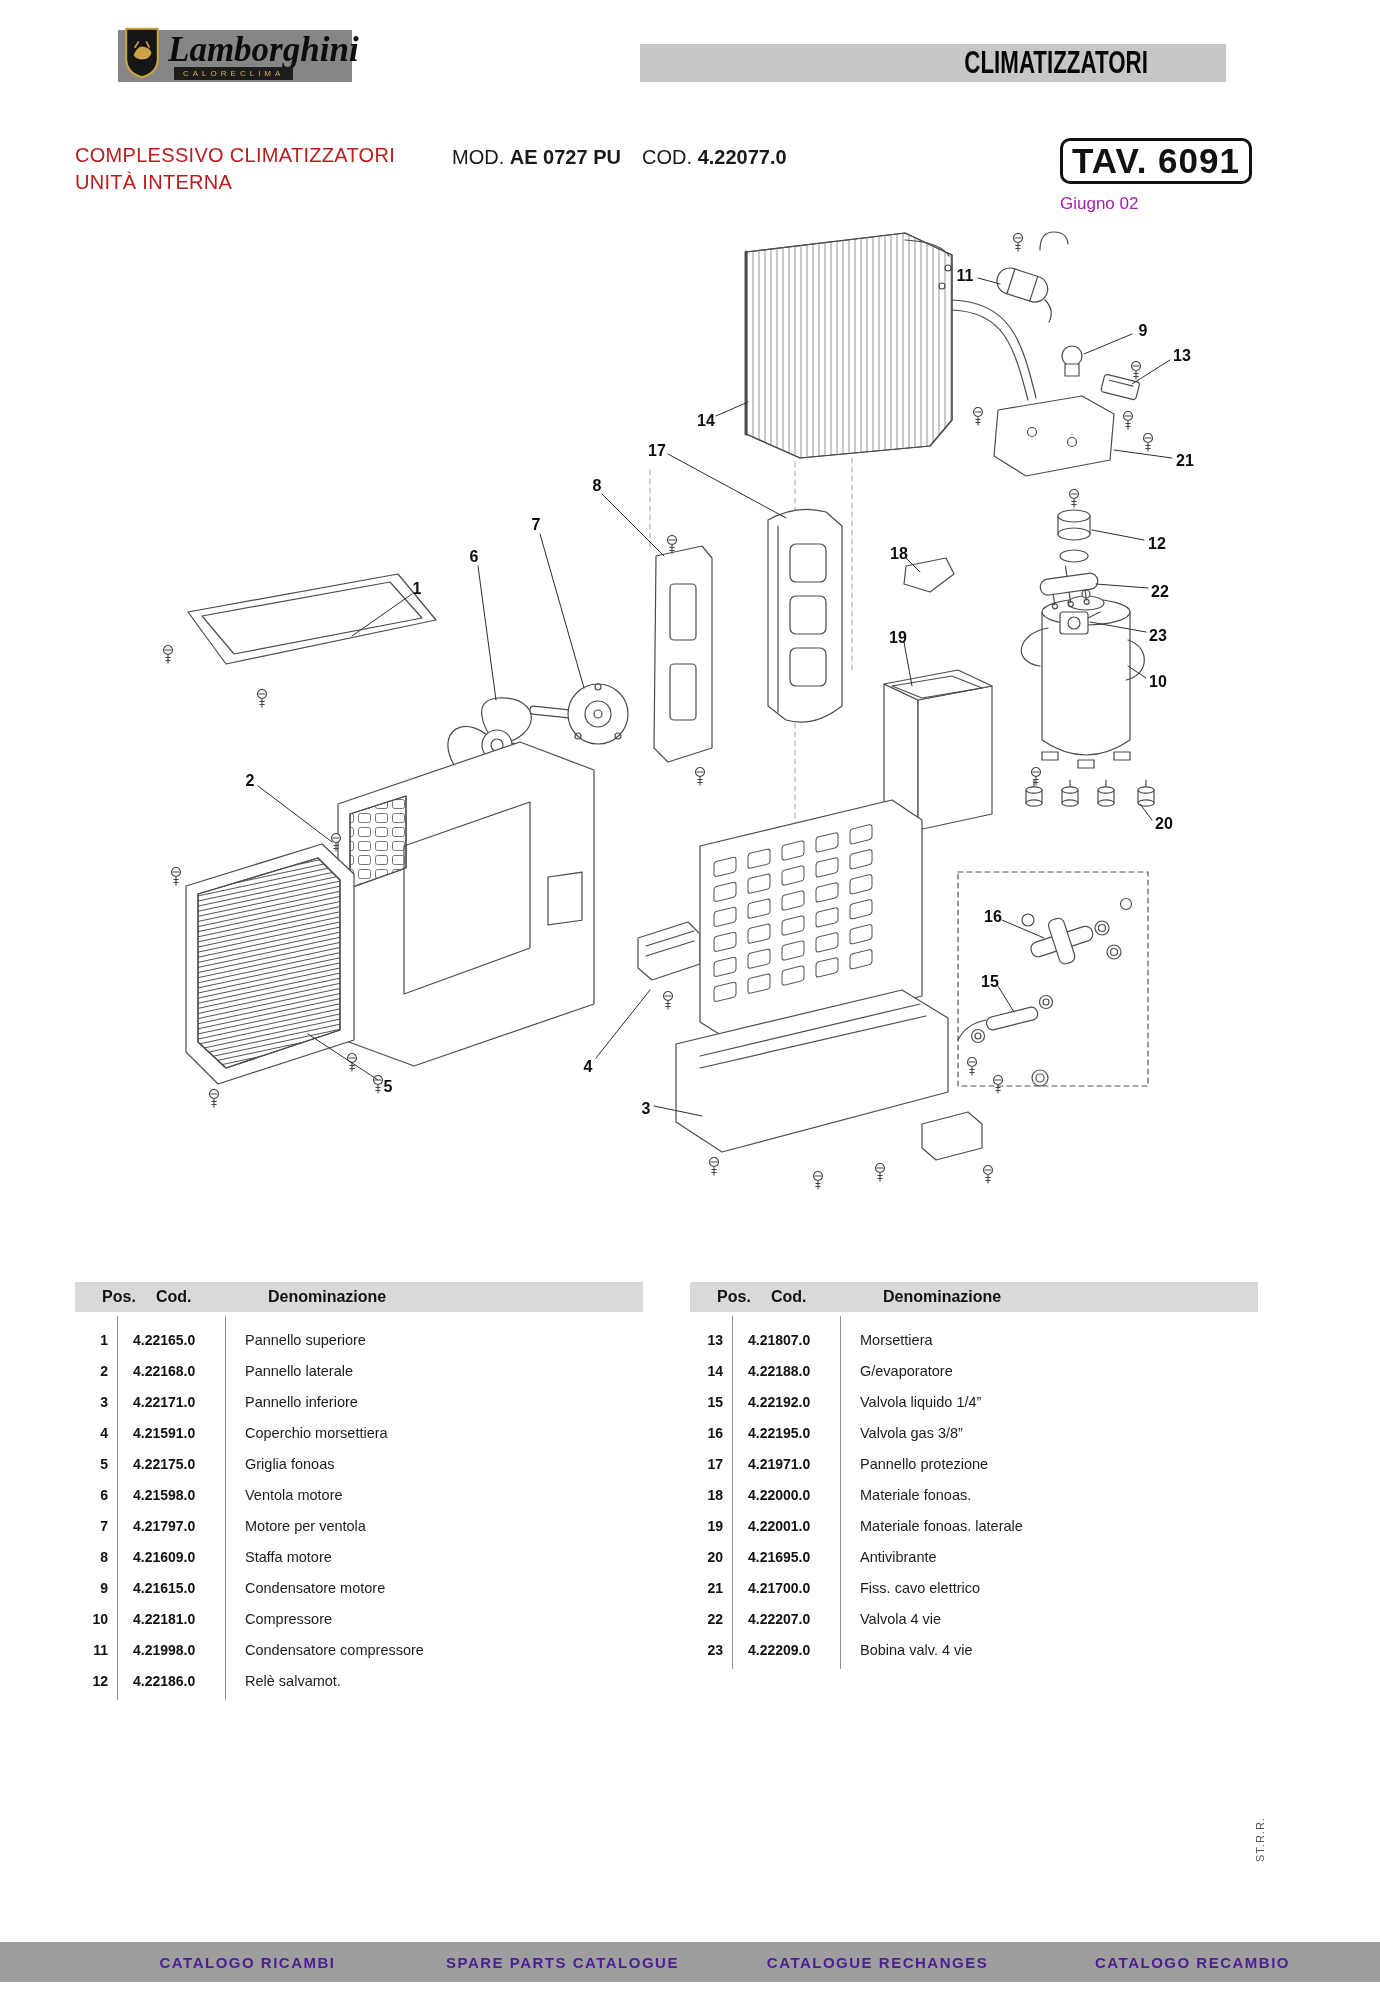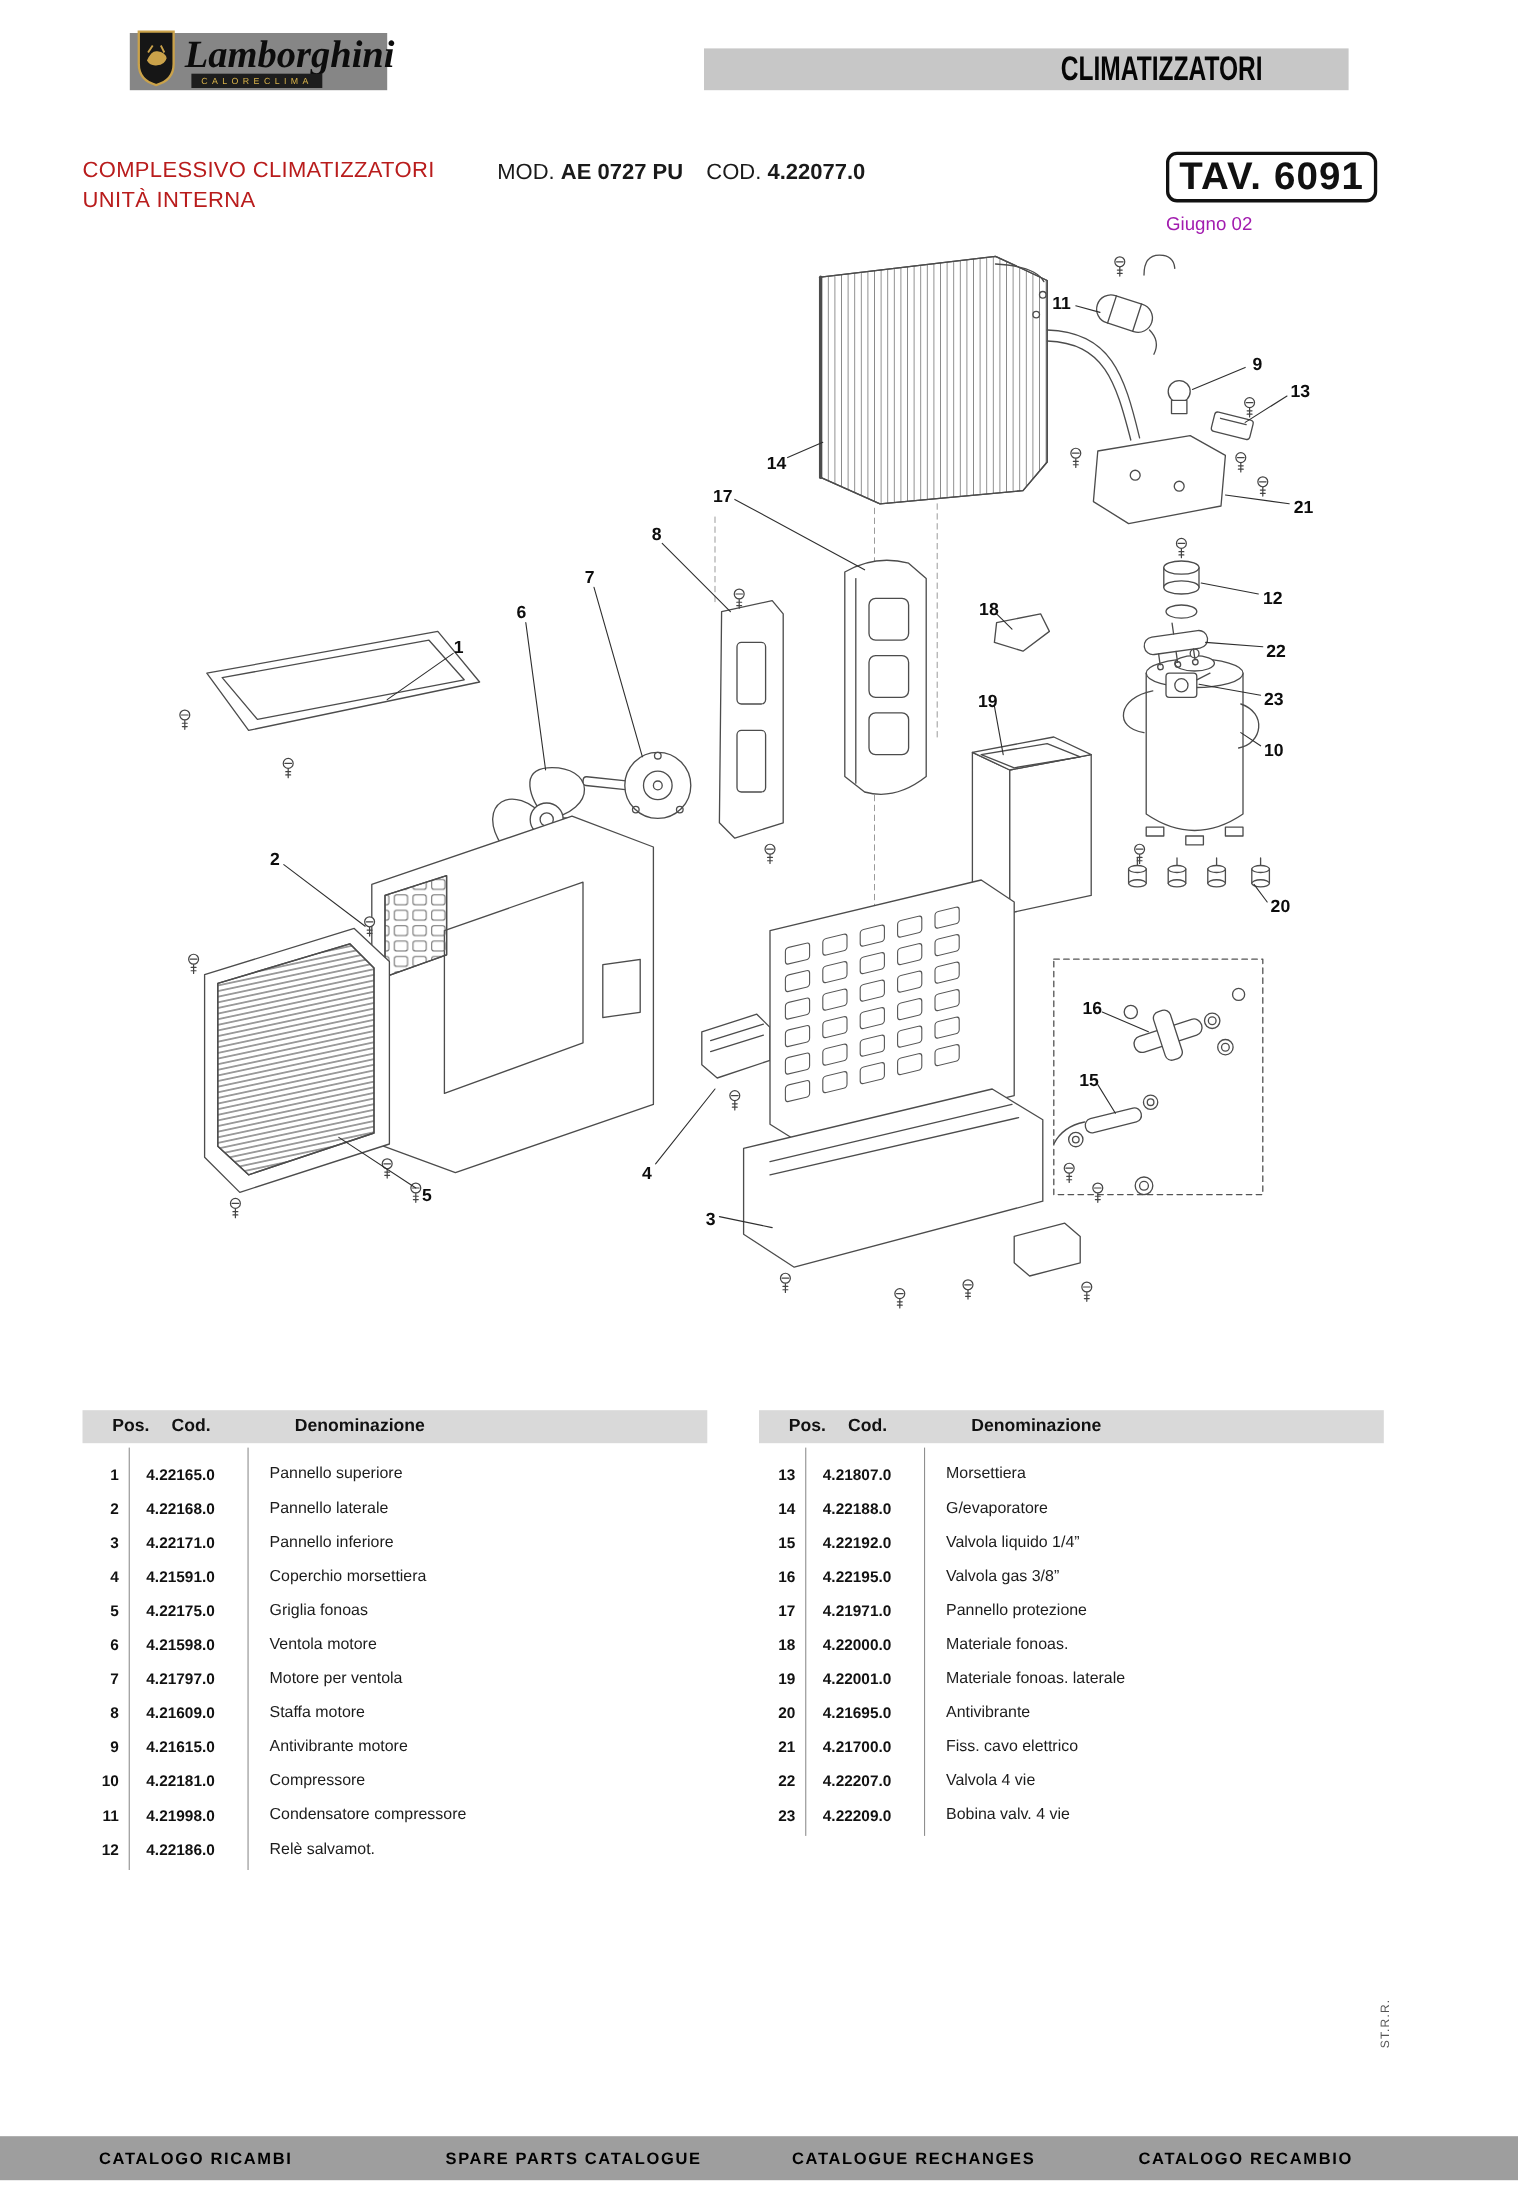--- a/index.html
+++ b/index.html
@@ -43,21 +43,21 @@
   .tbody { padding-top:12px; }
   .prow { display:flex; align-items:center; height:31px; font-size:14px; }
   .c-pos { width:42px; text-align:right; padding-right:9px; font-weight:bold; }
   .c-cod { width:108px; padding-left:16px; font-weight:bold; }
   .c-den { flex:1; padding-left:20px; font-size:14.5px; color:#1c1c1c; font-weight:normal; }
   .vline { position:absolute; top:34px; width:1px; background:#8f8f8f; }
 
   
   .footer { position:absolute; left:0; right:0; top:1942px; height:40px; background:#9e9e9e;
             display:flex; align-items:center; padding:0 30px 0 90px; }
-  .footer span { flex:1; text-align:left; color:#000000; font-weight:bold; font-size:15px; letter-spacing:1.5px; }
+  .footer span { flex:1; text-align:center; color:#4c1d95; font-weight:bold; font-size:15px; letter-spacing:1.5px; }
   .side-note { position:absolute; left:1254px; top:1862px; font-size:11px; color:#555;
                transform:rotate(-90deg); transform-origin:left top; letter-spacing:1px; }
 </style>
 </head>
 <body>
 
 <div class="page">
 
   <div class="brand">
     <svg class="brand-shield" viewBox="0 0 36 50">
@@ -463,21 +463,21 @@
 
         <div class="prow">
           <span class="c-pos">8</span>
           <span class="c-cod">4.21609.0</span>
           <span class="c-den">Staffa motore</span>
         </div>
 
         <div class="prow">
           <span class="c-pos">9</span>
           <span class="c-cod">4.21615.0</span>
-          <span class="c-den">Antivibrante motore</span>
+          <span class="c-den">Condensatore motore</span>
         </div>
 
         <div class="prow">
           <span class="c-pos">10</span>
           <span class="c-cod">4.22181.0</span>
           <span class="c-den">Compressore</span>
         </div>
 
         <div class="prow">
           <span class="c-pos">11</span>

